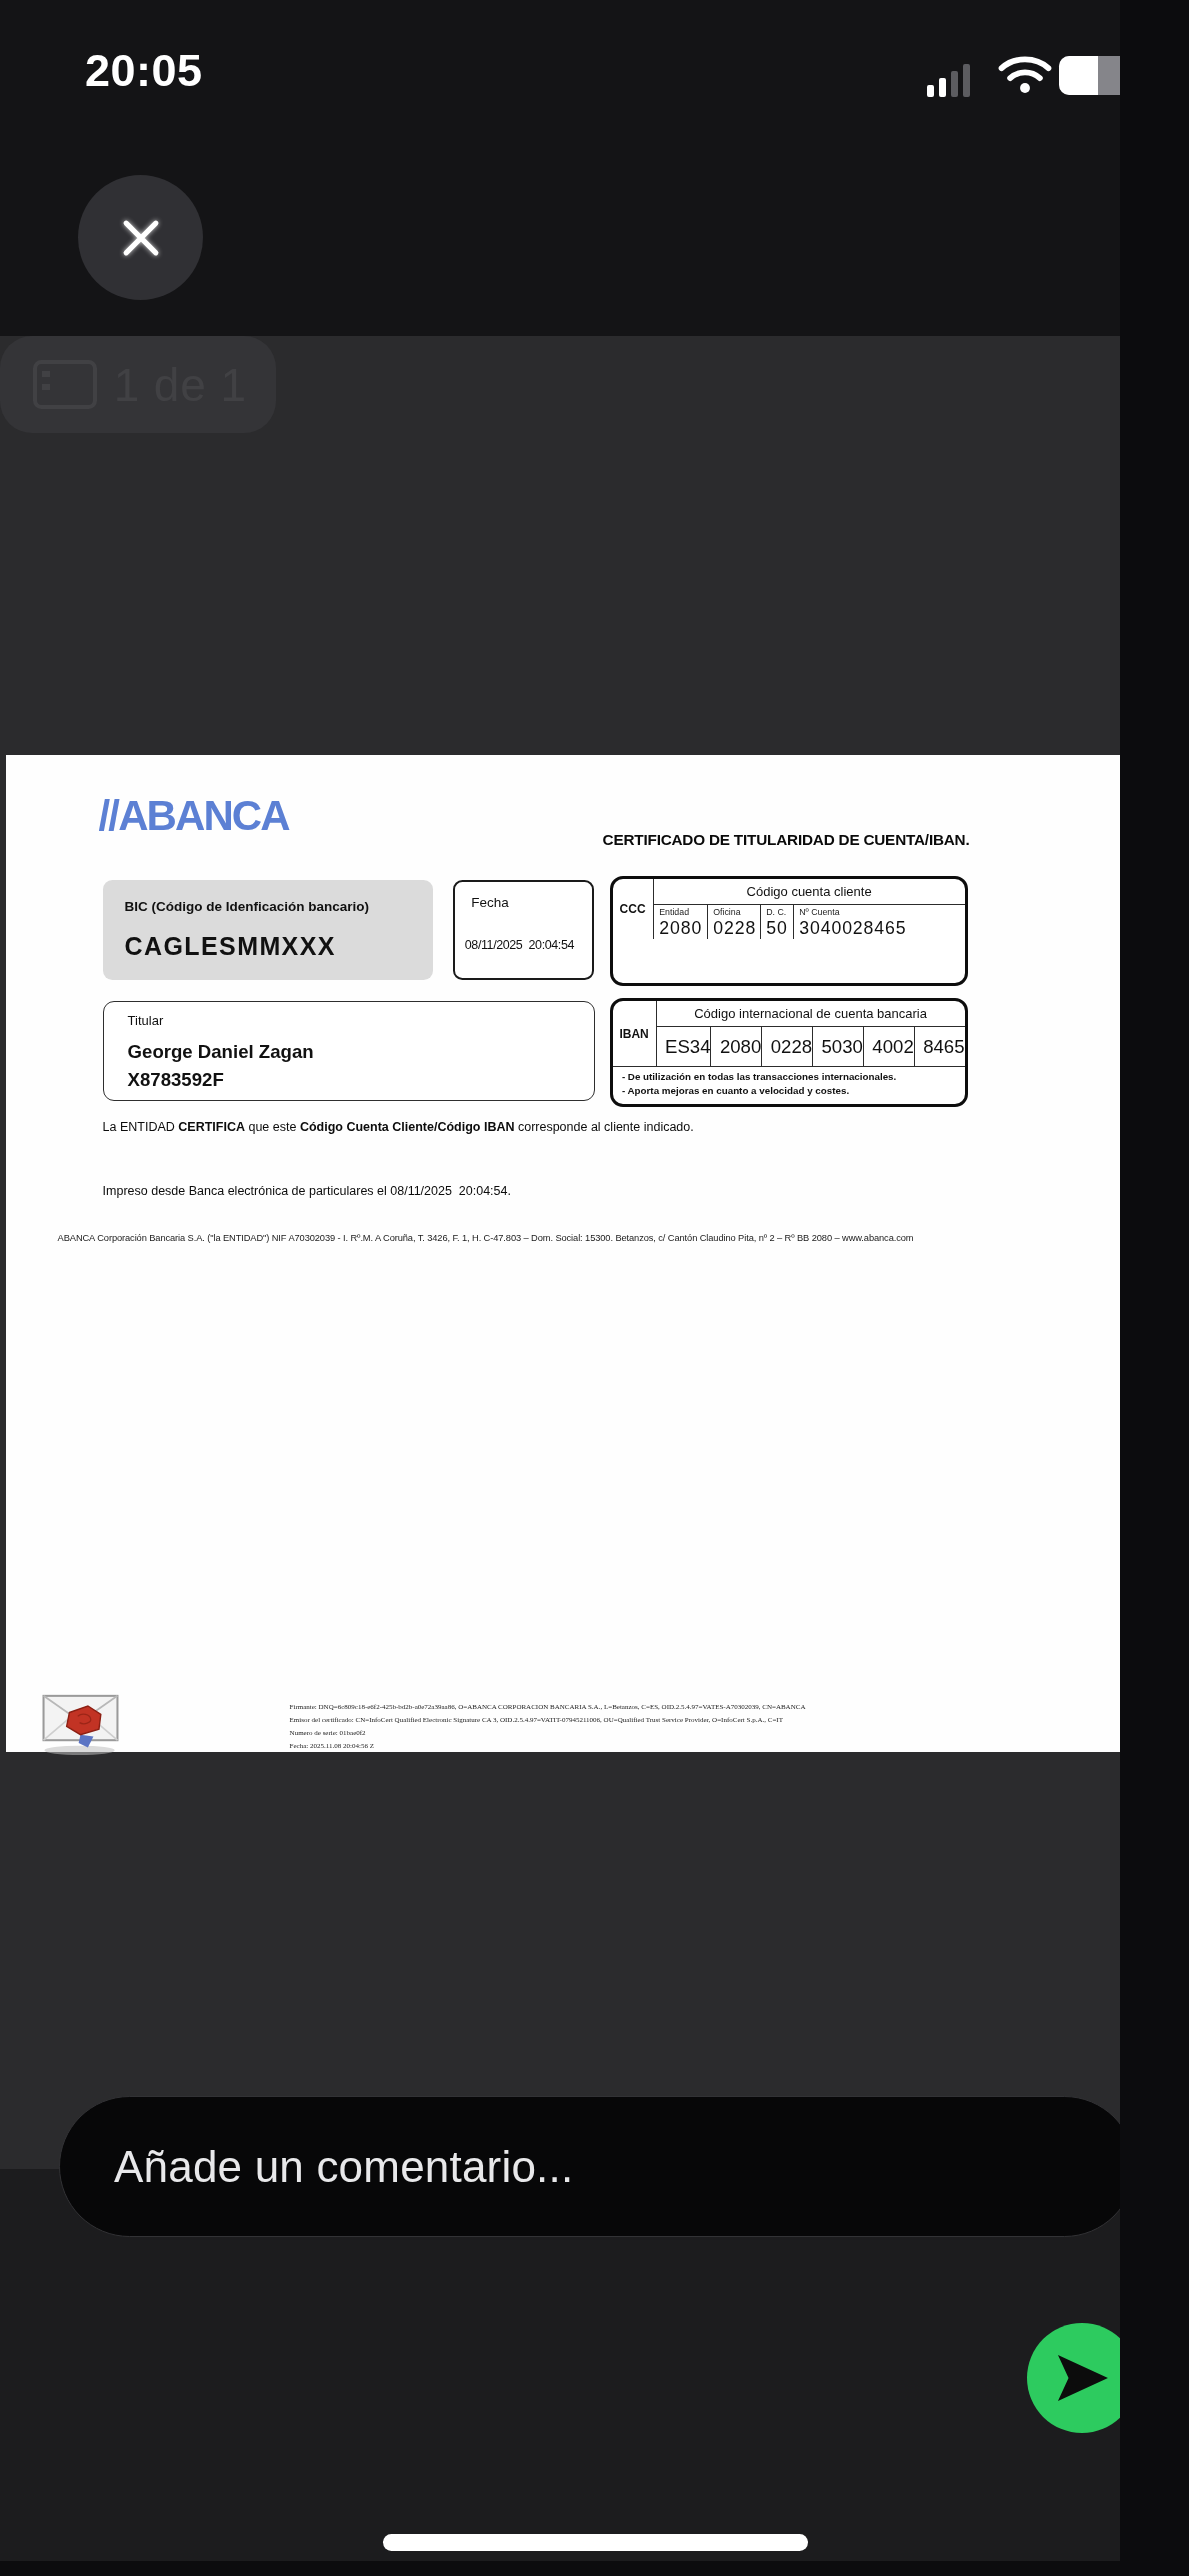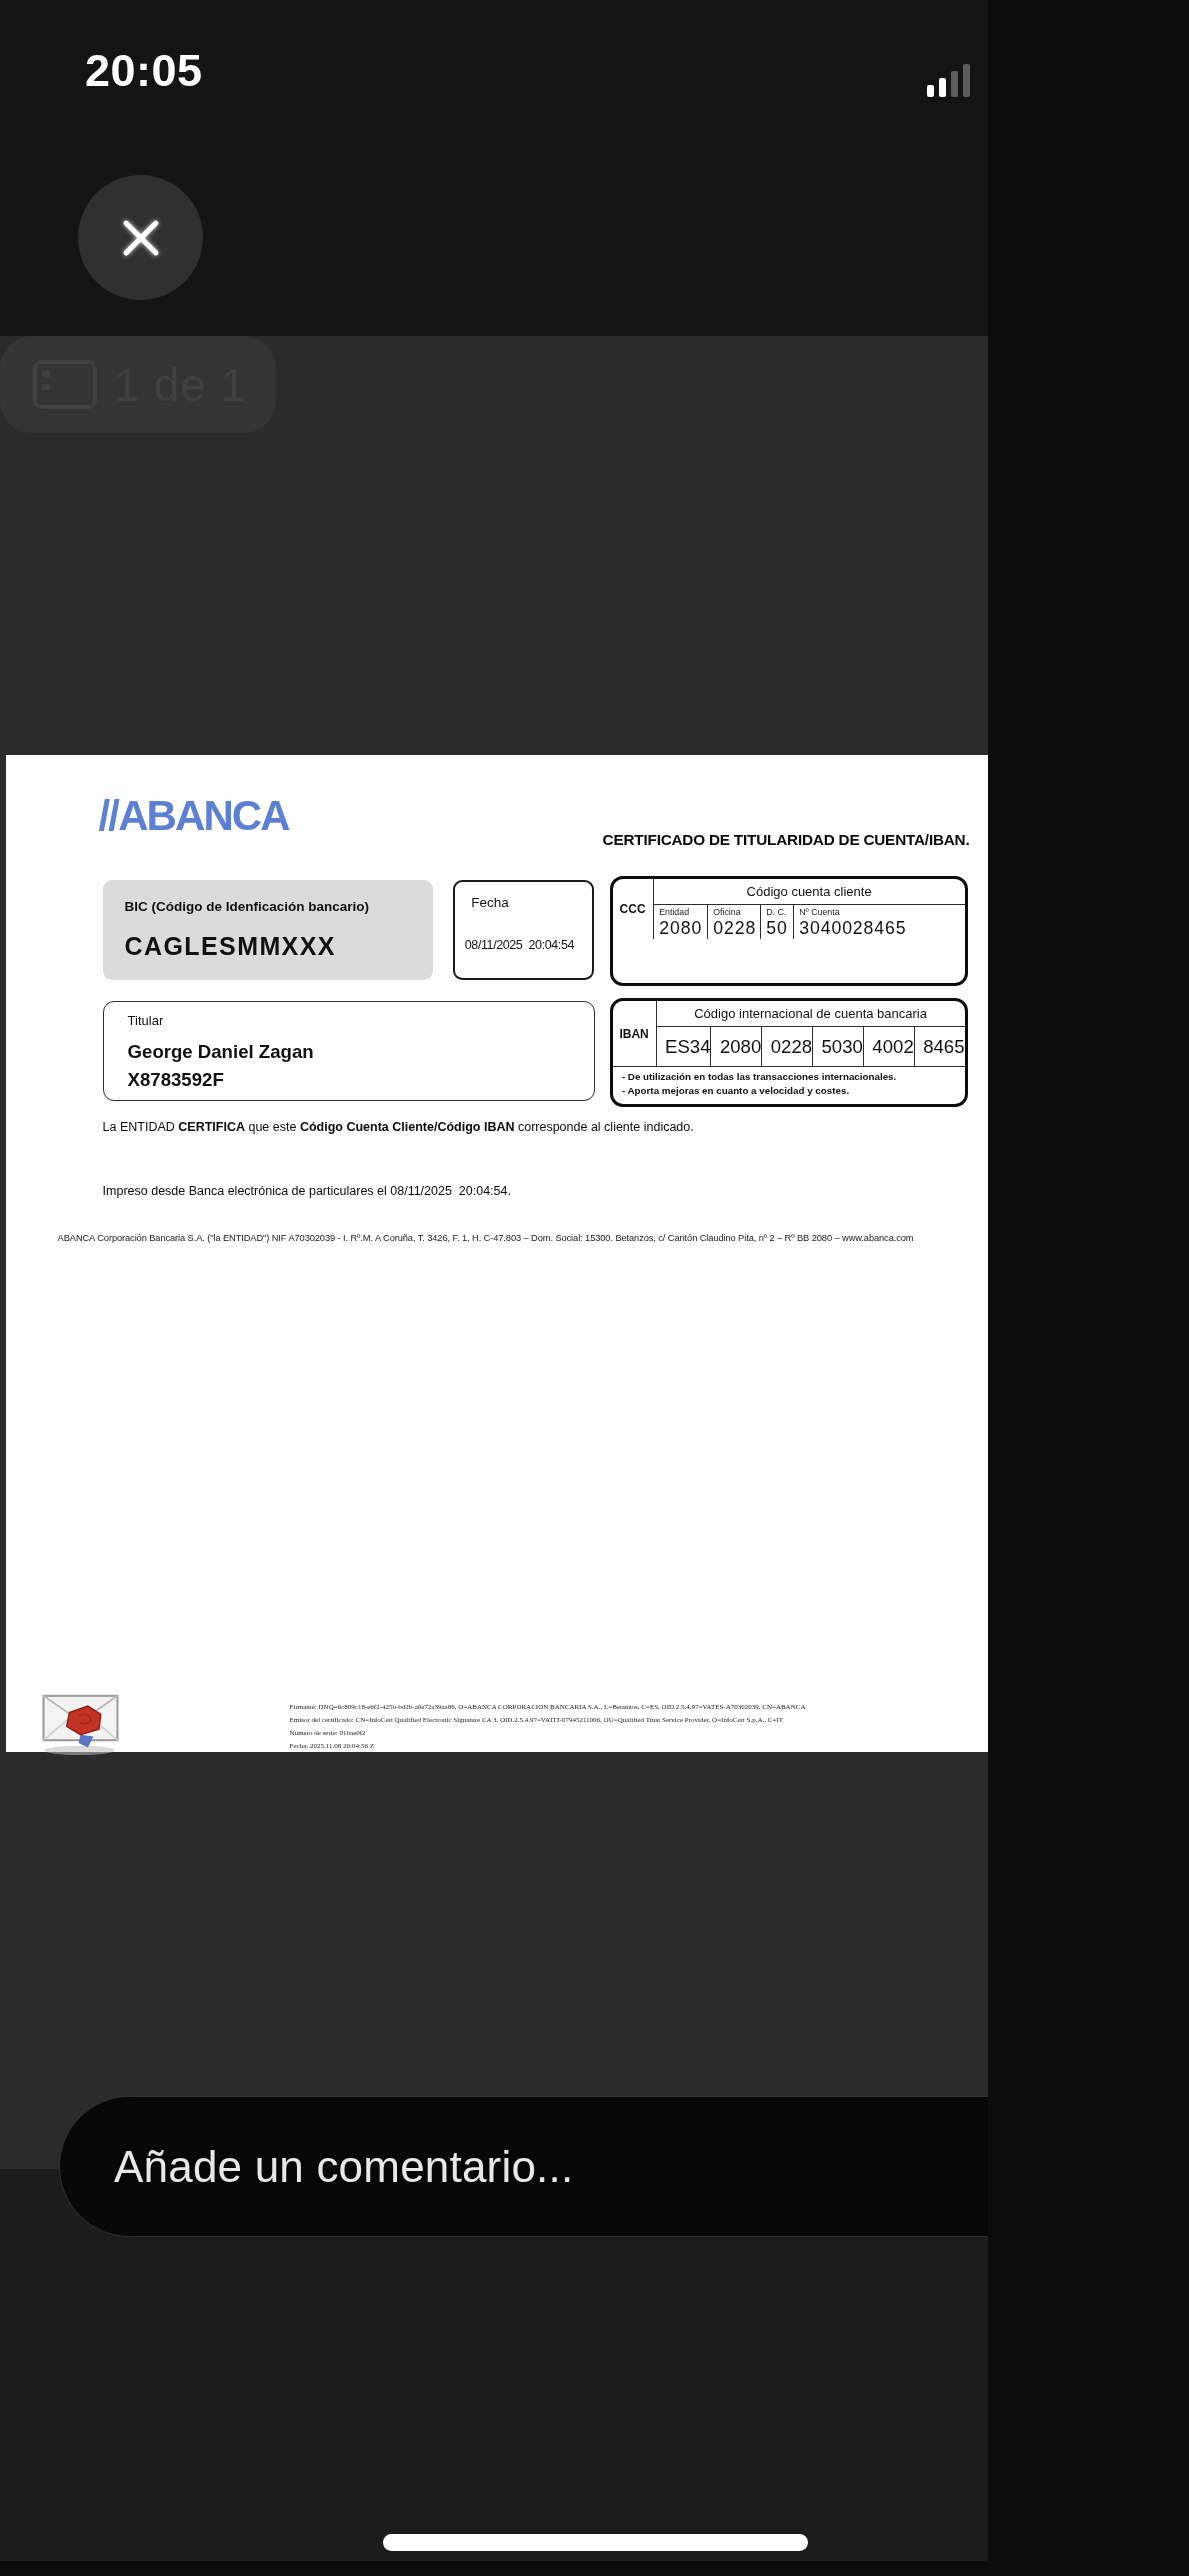--- a/index.html
+++ b/index.html
@@ -1,16 +1,16 @@
 <!DOCTYPE html>
 <html style="font-size:15px"><head>
 <meta charset="utf-8">
 <style>
   html,body{margin:0;padding:0;background:#0c0c0e;}
-  .stage{position:relative;width:988px;height:2576px;overflow:hidden;
+  .stage{position:relative;width:1120px;height:2576px;overflow:hidden;
          font-family:"Liberation Sans",sans-serif;background:#1c1c1e;}
   .abs{position:absolute;}
 
   
   .topbar{left:0;top:0;width:1189px;height:336px;background:#141416;}
   .time{left:85px;top:45px;font-size:45px;font-weight:600;color:#ffffff;letter-spacing:0.5px;}
   .sig{left:927px;top:58px;width:61px;height:39px;}
   .sig i{position:absolute;bottom:0;width:7.4px;border-radius:1.9px;display:block;}
   .sig .b1{left:0;height:12px;background:#ffffff;}
   .sig .b2{left:12px;height:18.6px;background:#ffffff;}

